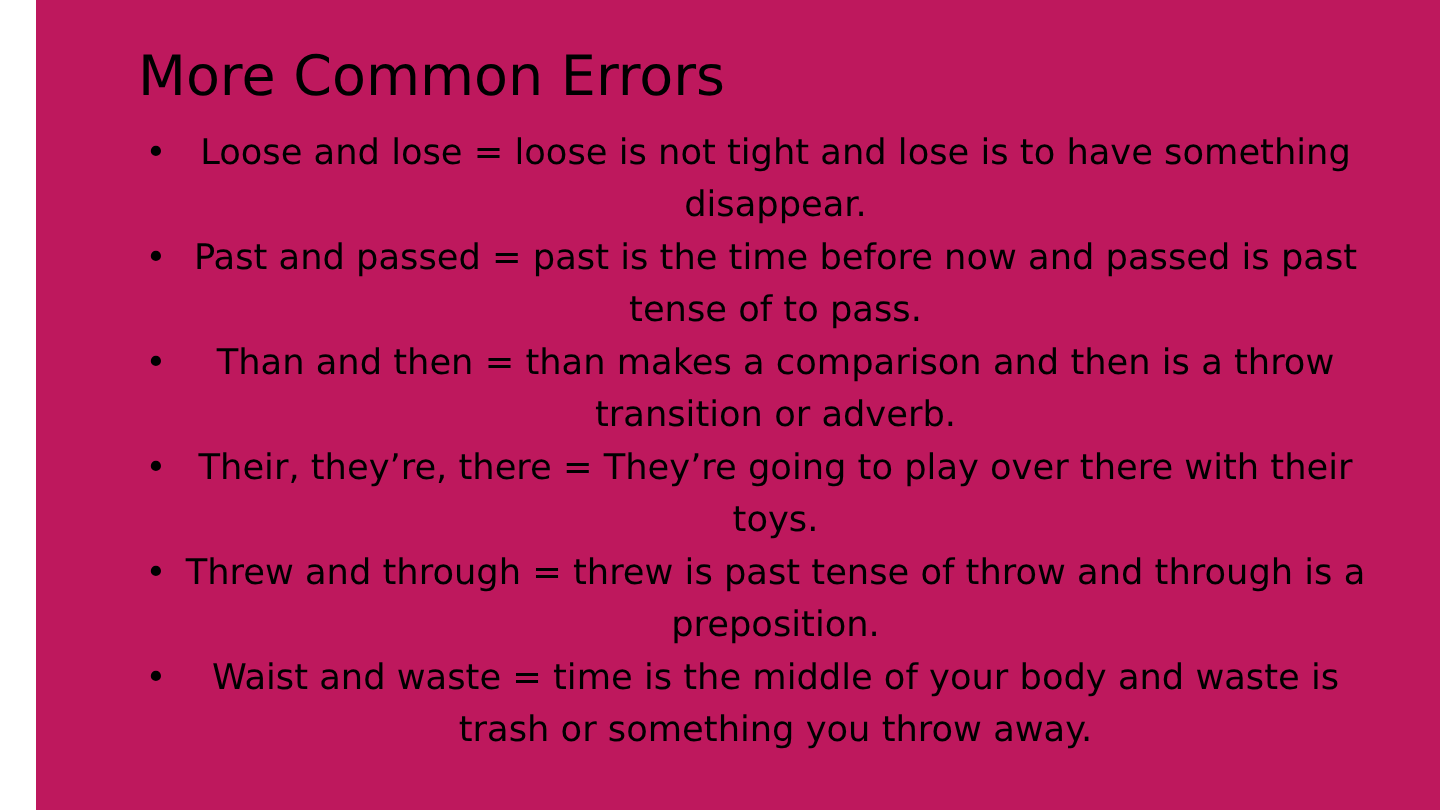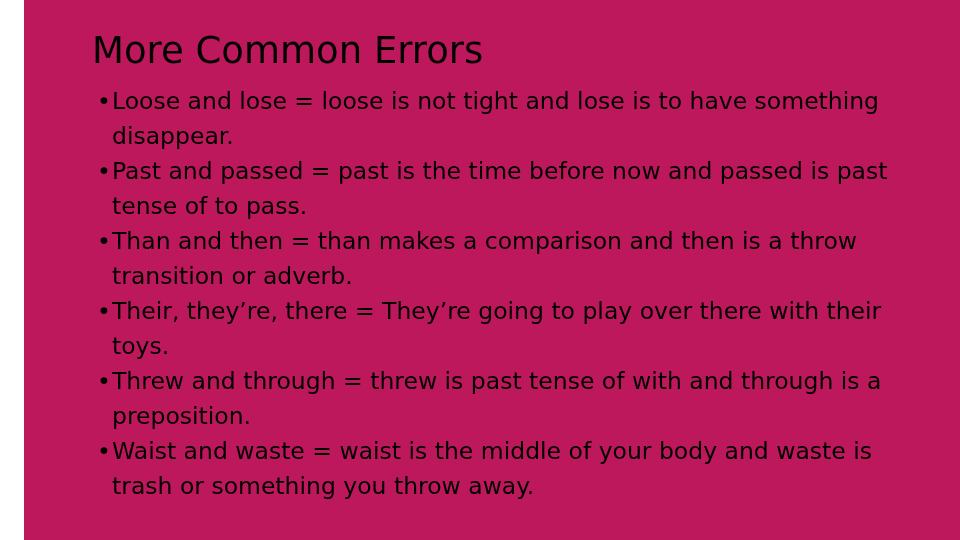--- a/index.html
+++ b/index.html
@@ -56,20 +56,21 @@
     left: 3px;
     top: 0;
     width: 14px;
     font-size: 23.5px;
     line-height: 35px;
     color: #000000;
     text-align: left;
   }
   .bullet-item .bullet-text {
     display: block;
+    text-align: center;
   }
 </style>
 </head>
 <body style="background: rgb(255, 255, 255);">
 
 <div class="slide">
 
   <div class="slide-title">More Common Errors</div>
 
   <ul class="body-list">
@@ -89,23 +90,23 @@
       <span class="bullet-text">Than and then = than makes a comparison and then is a throw transition or adverb.</span>
     </li>
 
     <li class="bullet-item">
       <span class="dot">•</span>
       <span class="bullet-text">Their, they’re, there = They’re going to play over there with their toys.</span>
     </li>
 
     <li class="bullet-item">
       <span class="dot">•</span>
-      <span class="bullet-text">Threw and through = threw is past tense of with and through is a preposition.</span>
+      <span class="bullet-text">Threw and through = threw is past tense of throw and through is a preposition.</span>
     </li>
 
     <li class="bullet-item">
       <span class="dot">•</span>
-      <span class="bullet-text">Waist and waste = waist is the middle of your body and waste is trash or something you throw away.</span>
+      <span class="bullet-text">Waist and waste = time is the middle of your body and waste is trash or something you throw away.</span>
     </li>
 
   </ul>
 
 </div>
 
 </body></html>

